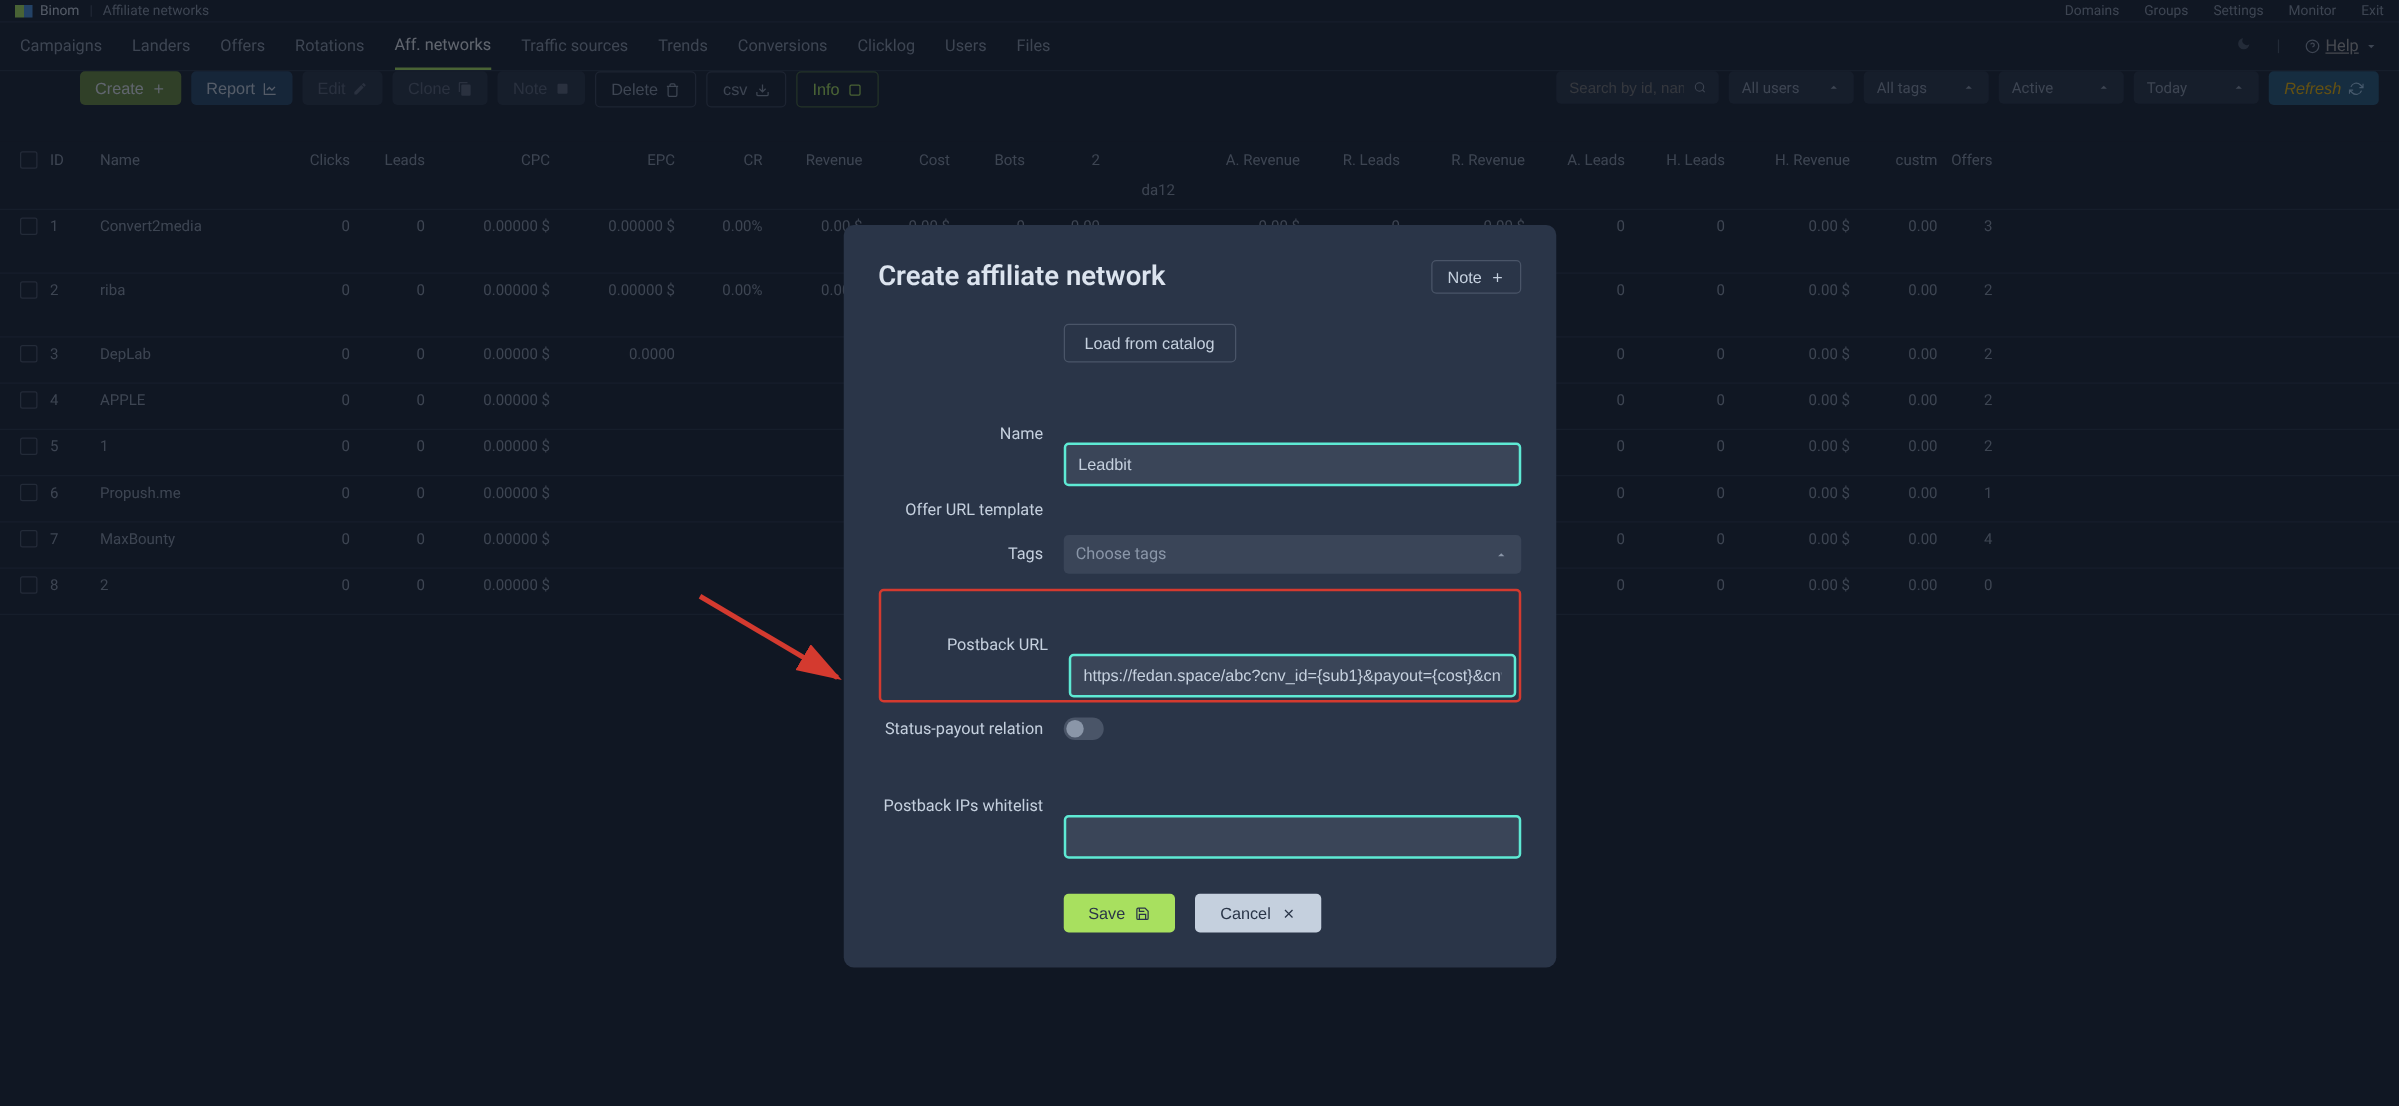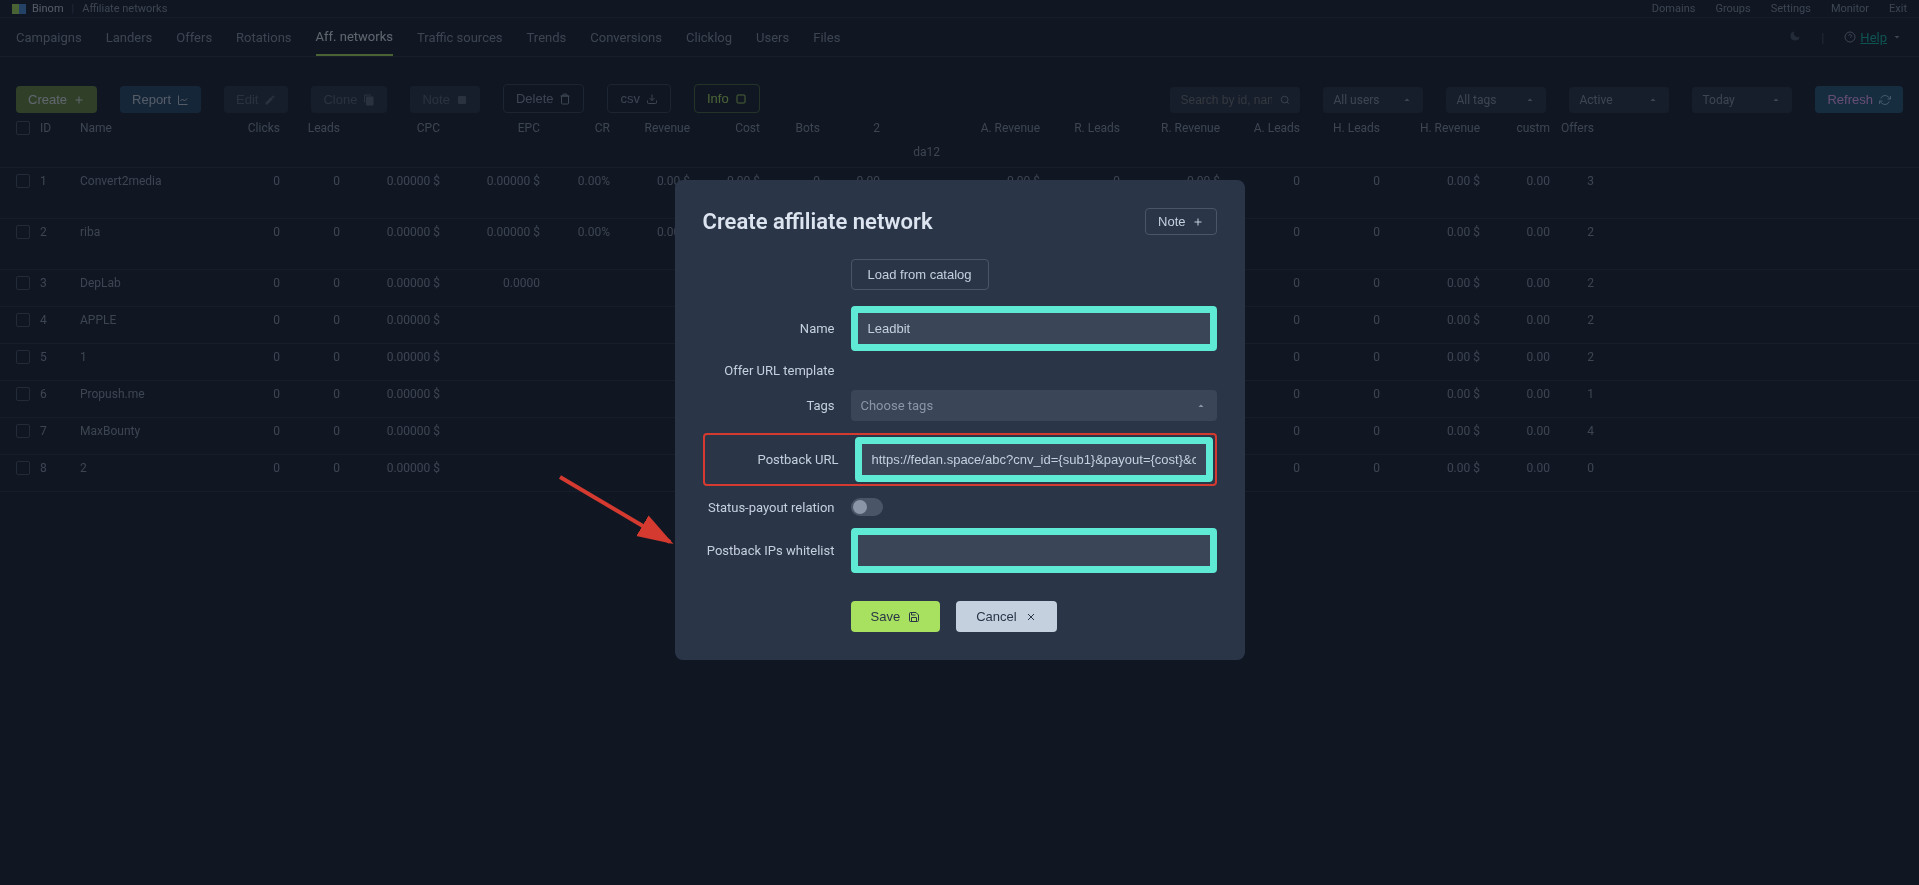--- a/index.html
+++ b/index.html
@@ -13,34 +13,34 @@
 .top-header .sep { color: #4a5568; margin: 0 8px; }
 .top-header .section { color: #8a96a8; }
 .top-header .right { margin-left: auto; display: flex; gap: 20px; }
 .top-header .right span { color: #8a96a8; cursor: pointer; }
 
 
 .main-nav { height: 40px; background: #1a2332; border-top: 1px solid #2a3548; border-bottom: 1px solid #2a3548; display: flex; align-items: center; padding: 0 16px; gap: 24px; }
 .main-nav .nav-item { color: #8a96a8; cursor: pointer; padding: 10px 0; }
 .main-nav .nav-item.active { color: #e0e6ed; border-bottom: 2px solid #a8e05f; }
 .main-nav .right-icons { margin-left: auto; display: flex; align-items: center; gap: 20px; }
-.main-nav .help { display: flex; align-items: center; gap: 4px; color: #14b8a6; text-decoration: underline; }
-
-
-.toolbar { height: 56px; display: flex; align-items: flex-end; padding: 0 16px; gap: 23px; }
+.main-nav .help { display: flex; align-items: center; gap: 4px; color: #a3a3a3; text-decoration: underline; }
+
+
+.toolbar { height: 56px; display: flex; align-items: flex-start; padding: 0 16px; gap: 8px; margin-left: 48px; }
 .btn { display: inline-flex; align-items: center; gap: 6px; padding: 6px 12px; border-radius: 4px; border: none; font-size: 13px; cursor: pointer; }
 .btn-green { background: #6a8a3f; color: #e0e6ed; }
 .btn-blue { background: #2a4a6a; color: #c5d0de; }
 .btn-disabled { background: #2a3548; color: #5a6578; }
 .btn-outline { background: transparent; border: 1px solid #3a4558; color: #8a96a8; }
 .toolbar .spacer { flex: 1; }
 .search-box { background: #2a3548; border-radius: 4px; padding: 6px 10px; display: flex; align-items: center; gap: 8px; width: 130px; }
 .search-box input { background: transparent; border: none; color: #8a96a8; font-size: 12px; width: 100%; outline: none; }
 .filter-dd { background: #2a3548; border-radius: 4px; padding: 6px 10px; display: flex; align-items: center; justify-content: space-between; gap: 8px; min-width: 100px; color: #8a96a8; font-size: 12px; }
-.btn-refresh { background: #2a5a7a; color: #f0abfc; }
+.btn-refresh { background: #2a5a7a; color: #eab308; font-style: italic; }
 
 
 .table { width: 100%; }
 .table-header { display: flex; background: #1a2332; border-bottom: 1px solid #2a3548; padding: 8px 0; font-size: 12px; color: #8a96a8; }
 .table-row { display: flex; border-bottom: 1px solid #2a3548; padding: 6px 0; font-size: 12px; color: #8a96a8; }
 .col-check { width: 40px; padding-left: 16px; }
 .col-id { width: 40px; }
 .col-name { width: 140px; }
 .col-clicks { width: 60px; text-align: right; }
 .col-leads { width: 60px; text-align: right; }
@@ -63,21 +63,21 @@
 .checkbox { width: 14px; height: 14px; border: 1px solid #4a5568; border-radius: 2px; display: inline-block; }
 
 
 .overlay { position: absolute; inset: 0; background: rgba(10, 15, 25, 0.6); display: flex; align-items: flex-start; justify-content: center; padding-top: 180px; }
 .modal { width: 570px; background: #2a3548; border-radius: 8px; padding: 28px; position: relative; }
 .modal-header { display: flex; justify-content: space-between; align-items: center; margin-bottom: 24px; }
 .modal-title { color: #dce4ef; font-size: 22px; font-weight: 600; }
 .note-btn { background: transparent; border: 1px solid #4a5568; color: #c5d0de; padding: 5px 12px; border-radius: 4px; display: flex; align-items: center; gap: 6px; cursor: pointer; font-size: 13px; }
 .form-row { display: flex; align-items: center; margin-bottom: 12px; }
 .form-label { width: 148px; text-align: right; padding-right: 16px; color: #c5d0de; font-size: 13px; }
-.form-input { flex: 1; background: #3a4558; border: 7px solid #5eead4; border-radius: 4px; padding: 8px 10px; color: #c5d0de; font-size: 13px; outline: none; }
+.form-input { flex: 1; background: #3a4558; border: 2px solid #5eead4; border-radius: 4px; padding: 8px 10px; color: #c5d0de; font-size: 13px; outline: none; margin-top: 48px; }
 .form-select { flex: 1; background: #3a4558; border-radius: 4px; padding: 8px 10px; color: #8a96a8; display: flex; justify-content: space-between; align-items: center; font-size: 13px; }
 .load-btn { background: transparent; border: 1px solid #4a5568; color: #c5d0de; padding: 7px 16px; border-radius: 4px; cursor: pointer; font-size: 13px; }
 .load-row { display: flex; justify-content: center; margin-bottom: 16px; padding-left: 148px; }
 .load-row-inner { flex: 1; display: flex; justify-content: flex-start; }
 .toggle { width: 32px; height: 18px; background: #4a5568; border-radius: 9px; position: relative; }
 .toggle::after { content: ''; position: absolute; width: 14px; height: 14px; background: #8a96a8; border-radius: 50%; top: 2px; left: 2px; }
 .modal-actions { display: flex; justify-content: center; gap: 16px; margin-top: 28px; padding-left: 148px; }
 .modal-actions-inner { flex: 1; display: flex; gap: 16px; }
 .save-btn { background: #a8e05f; color: #2a3548; padding: 8px 20px; border: none; border-radius: 4px; font-size: 13px; cursor: pointer; display: flex; align-items: center; gap: 8px; font-weight: 500; }
 .cancel-btn { background: #c5d0de; color: #2a3548; padding: 8px 20px; border: none; border-radius: 4px; font-size: 13px; cursor: pointer; display: flex; align-items: center; gap: 8px; }

